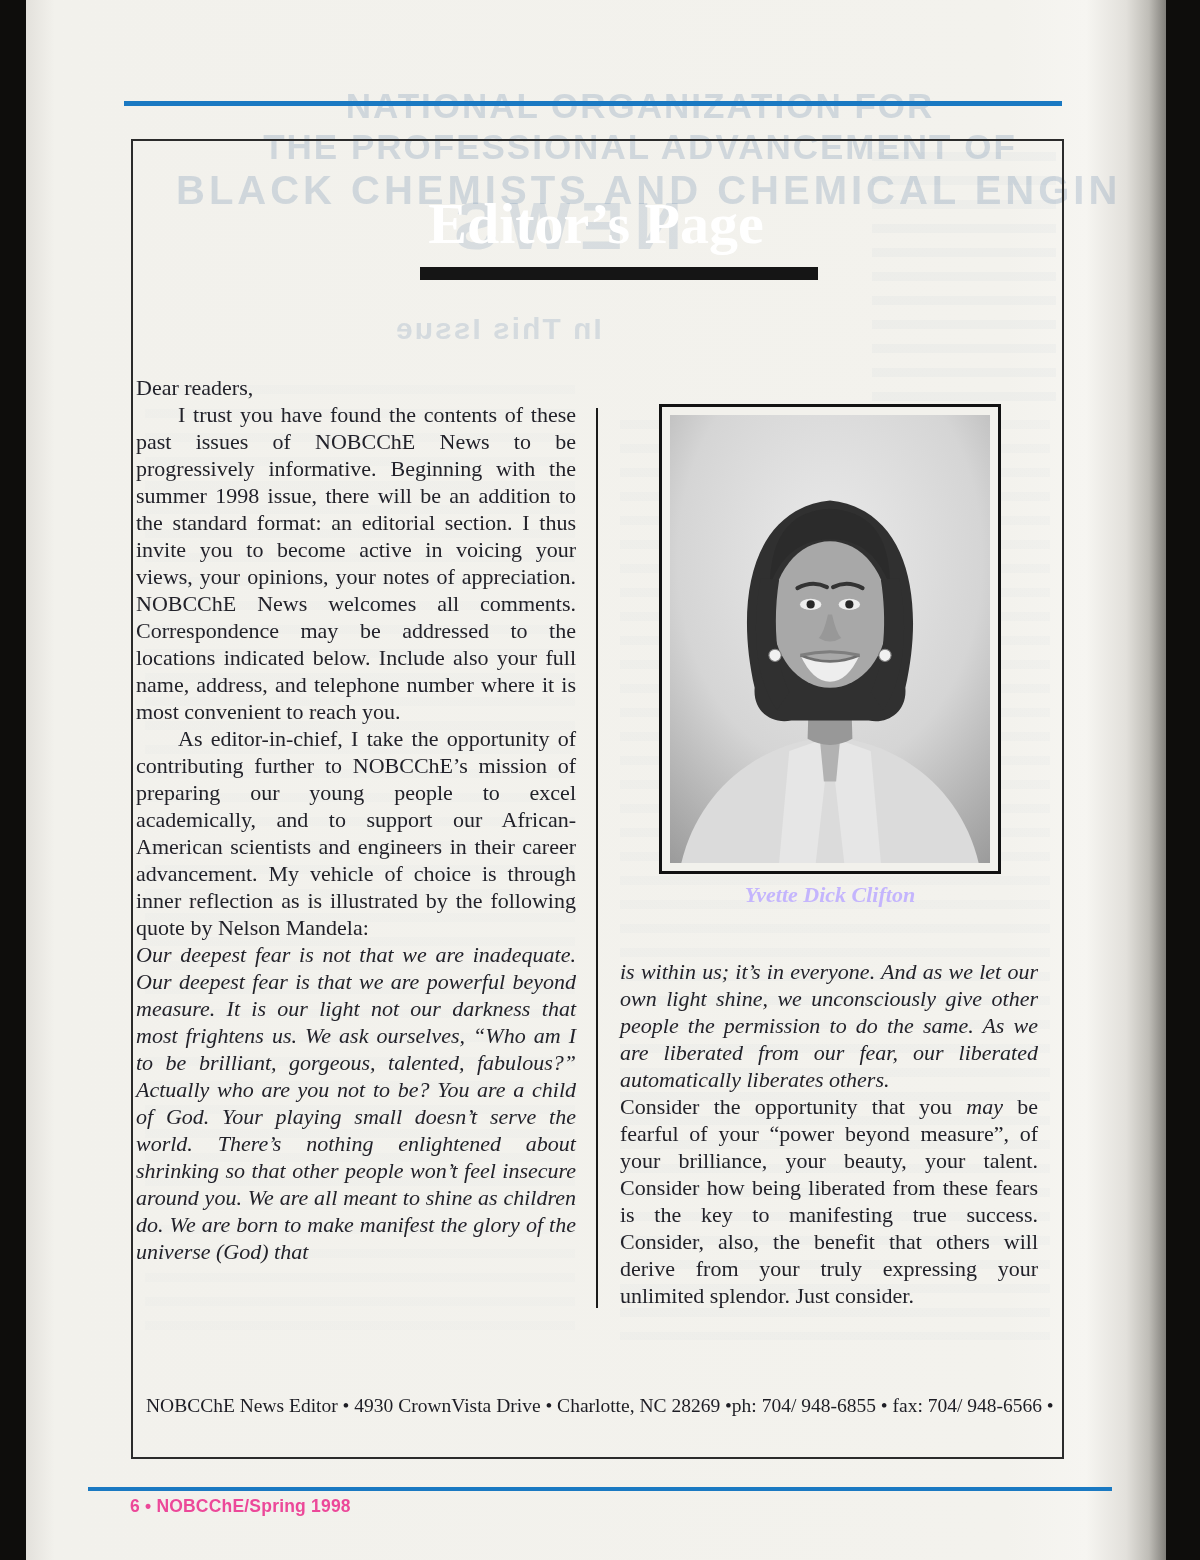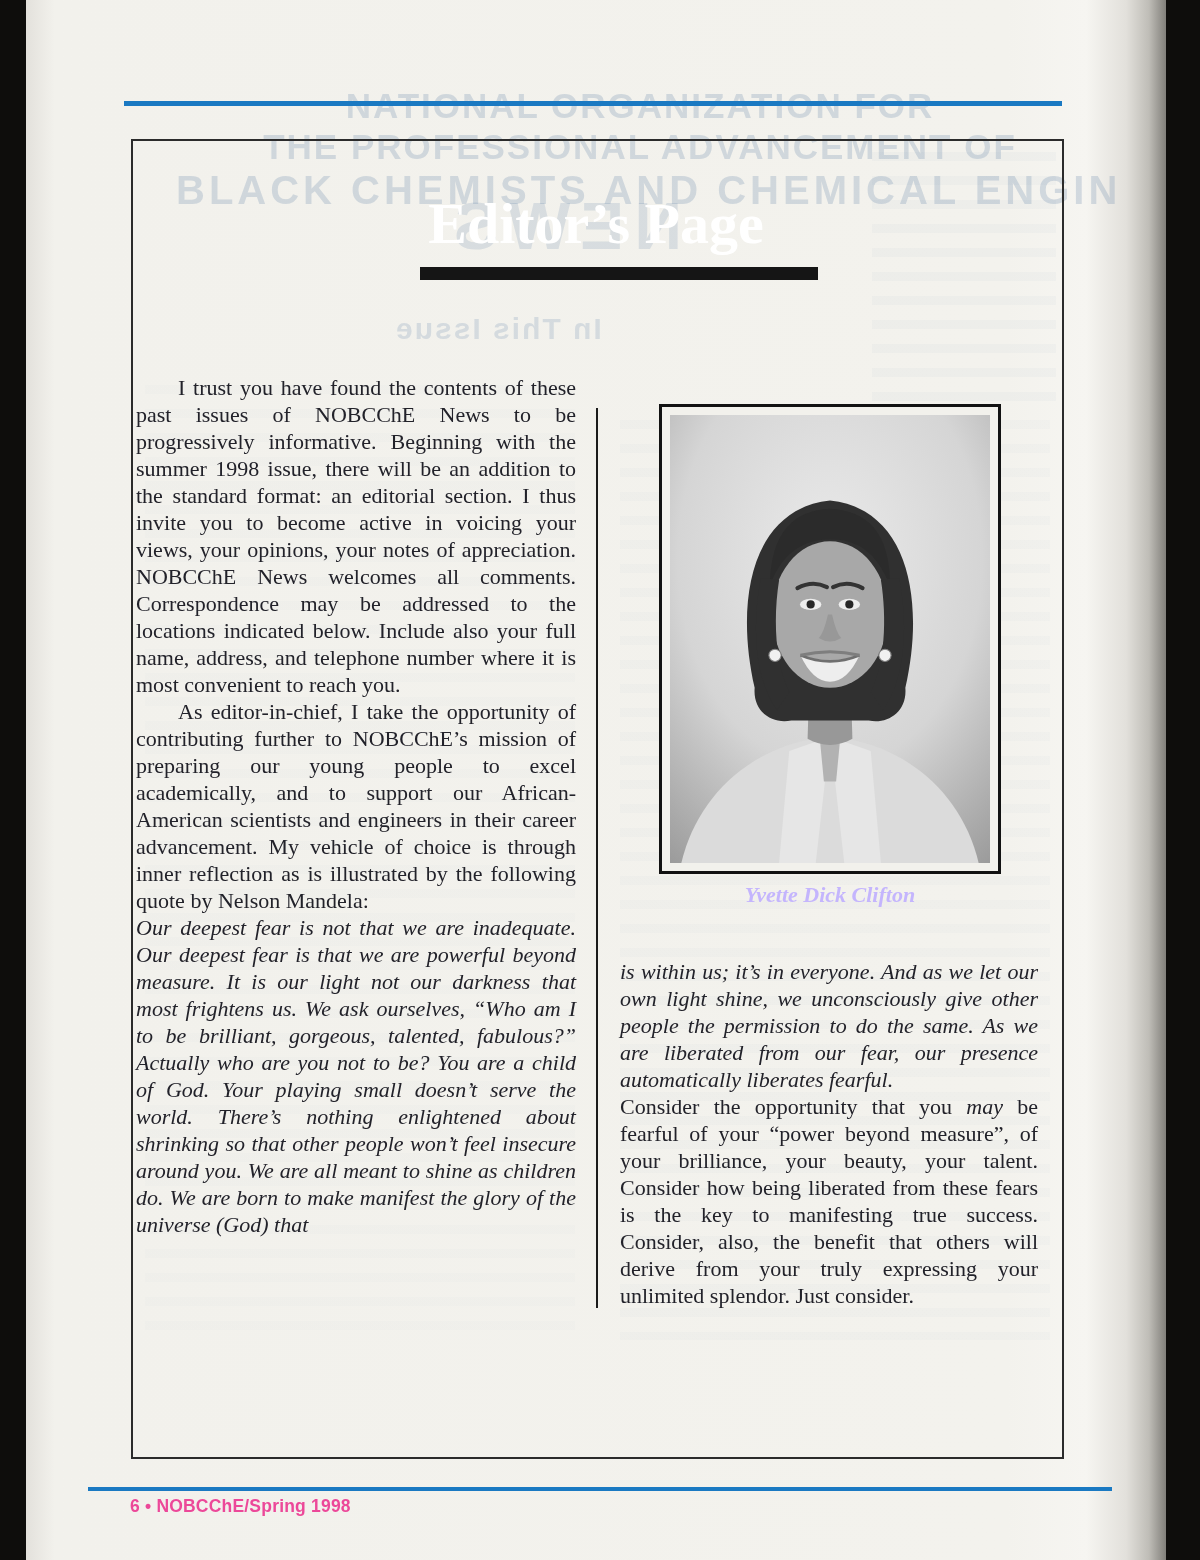--- a/index.html
+++ b/index.html
@@ -60,20 +60,21 @@
 <div class="stripes s2"></div>
 <div class="stripes s3"></div>
 
 <div class="top-rule"></div>
 <div class="border-box"></div>
 
 <div class="page-title">Editor’s Page</div>
 <div class="title-bar"></div>
 
 <div class="col-left">
+  <p>Dear readers,</p>
   <p class="indent">I trust you have found the contents of these past issues of NOBCChE News to be progressively informative.  Beginning with the summer 1998 issue, there will be an addition to the standard format: an editorial section.  I thus invite you to become active in voicing your views, your opinions, your notes of appreciation. NOBCChE News welcomes all comments. Correspondence may be addressed to the locations indicated below.  Include also your full name, address, and telephone number where it is most convenient to reach you.</p>
   <p class="indent">As editor-in-chief, I take the opportunity of contributing further to NOBCChE’s mission of preparing our young people to excel academically, and to support our African-American scientists and engineers in their career advancement. My vehicle of choice is through inner reflection as is illustrated by the following quote by Nelson Mandela:</p>
   <p class="quote">Our deepest fear is not that we are inadequate.  Our deepest fear is that we are powerful beyond measure.  It is our light not our darkness that most frightens us.  We ask ourselves, “Who am I to be brilliant, gorgeous, talented, fabulous?”  Actually who are you not to be? You are a child of God.  Your playing small doesn’t serve the world.  There’s nothing enlightened about shrinking so that other people won’t feel insecure around you.  We are all meant to shine as children do.  We are born to make manifest the glory of the universe (God) that</p>
 </div>
 
 <div class="divider"></div>
 
 <div class="photo-frame">
   <svg class="photo" viewBox="0 0 320 440" preserveAspectRatio="xMidYMid slice" xmlns="http://www.w3.org/2000/svg">
     <defs>
@@ -104,21 +105,22 @@
     <circle cx="179" cy="186" r="4" fill="#2b2622"></circle>
     <path d="M158 196 Q154 214 149 219 Q160 226 171 219 Q166 214 162 196" fill="#a2968c"></path>
     <path d="M131 236 Q160 246 189 236 Q177 262 160 262 Q143 262 131 236 Z" fill="#efeeea"></path>
     <path d="M131 236 Q160 248 189 236" stroke="#7c6c62" stroke-width="2.5" fill="none"></path>
     <path d="M131 236 Q160 229 189 236" stroke="#8d7b70" stroke-width="3" fill="none"></path>
   </svg>
 </div>
 <div class="caption">Yvette Dick Clifton</div>
 
 <div class="col-right">
-  <p class="quote2">is within us; it’s in everyone.  And as we let our own light shine, we unconsciously give other people the permission to do the same.  As we are liberated from our fear, our presence automatically liberates fearful.</p>
+  <p class="quote2">is within us; it’s in everyone.  And as we let our own light shine, we unconsciously give other people the permission to do the same.  As we are liberated from our fear, our liberated automatically liberates others.</p>
   <p><span>Consider the opportunity that you </span><em>may</em><span> be fearful of your “power beyond measure”, of your brilliance, your beauty, your talent.  Consider how being liberated from these fears is the key to manifesting true success.  Consider, also, the benefit that others will derive from your truly expressing your unlimited splendor.  Just consider.</span></p>
 </div>
 
 <div class="contact">
+  <div class="l1">NOBCChE News Editor • 4930 CrownVista Drive • Charlotte, NC  28269 •ph: 704/ 948-6855 • fax: 704/ 948-6566 •</div>
 </div>
 
 <div class="footer-rule"></div>
 <div class="footer-text">6 • NOBCChE/Spring 1998</div>
 
 </body></html>

